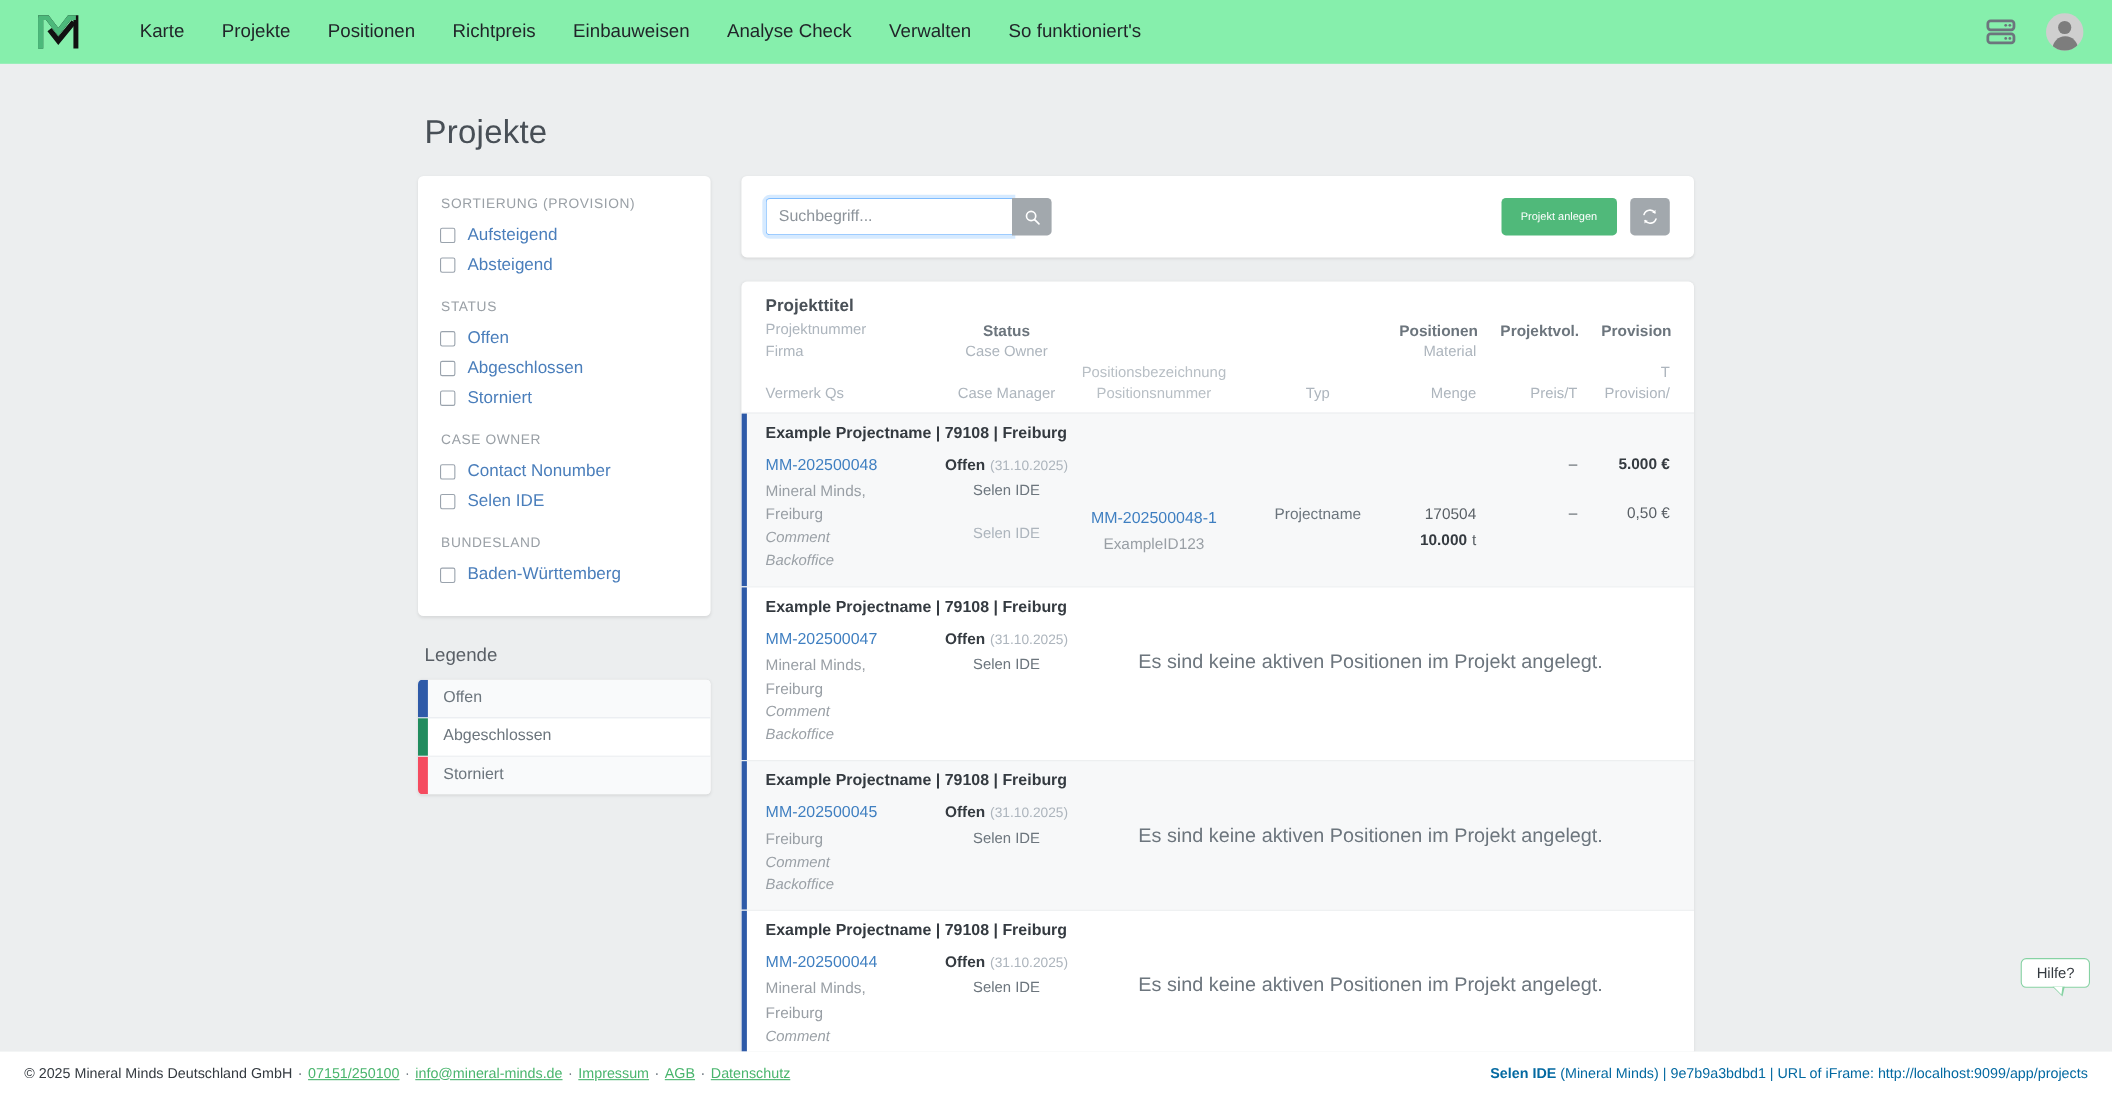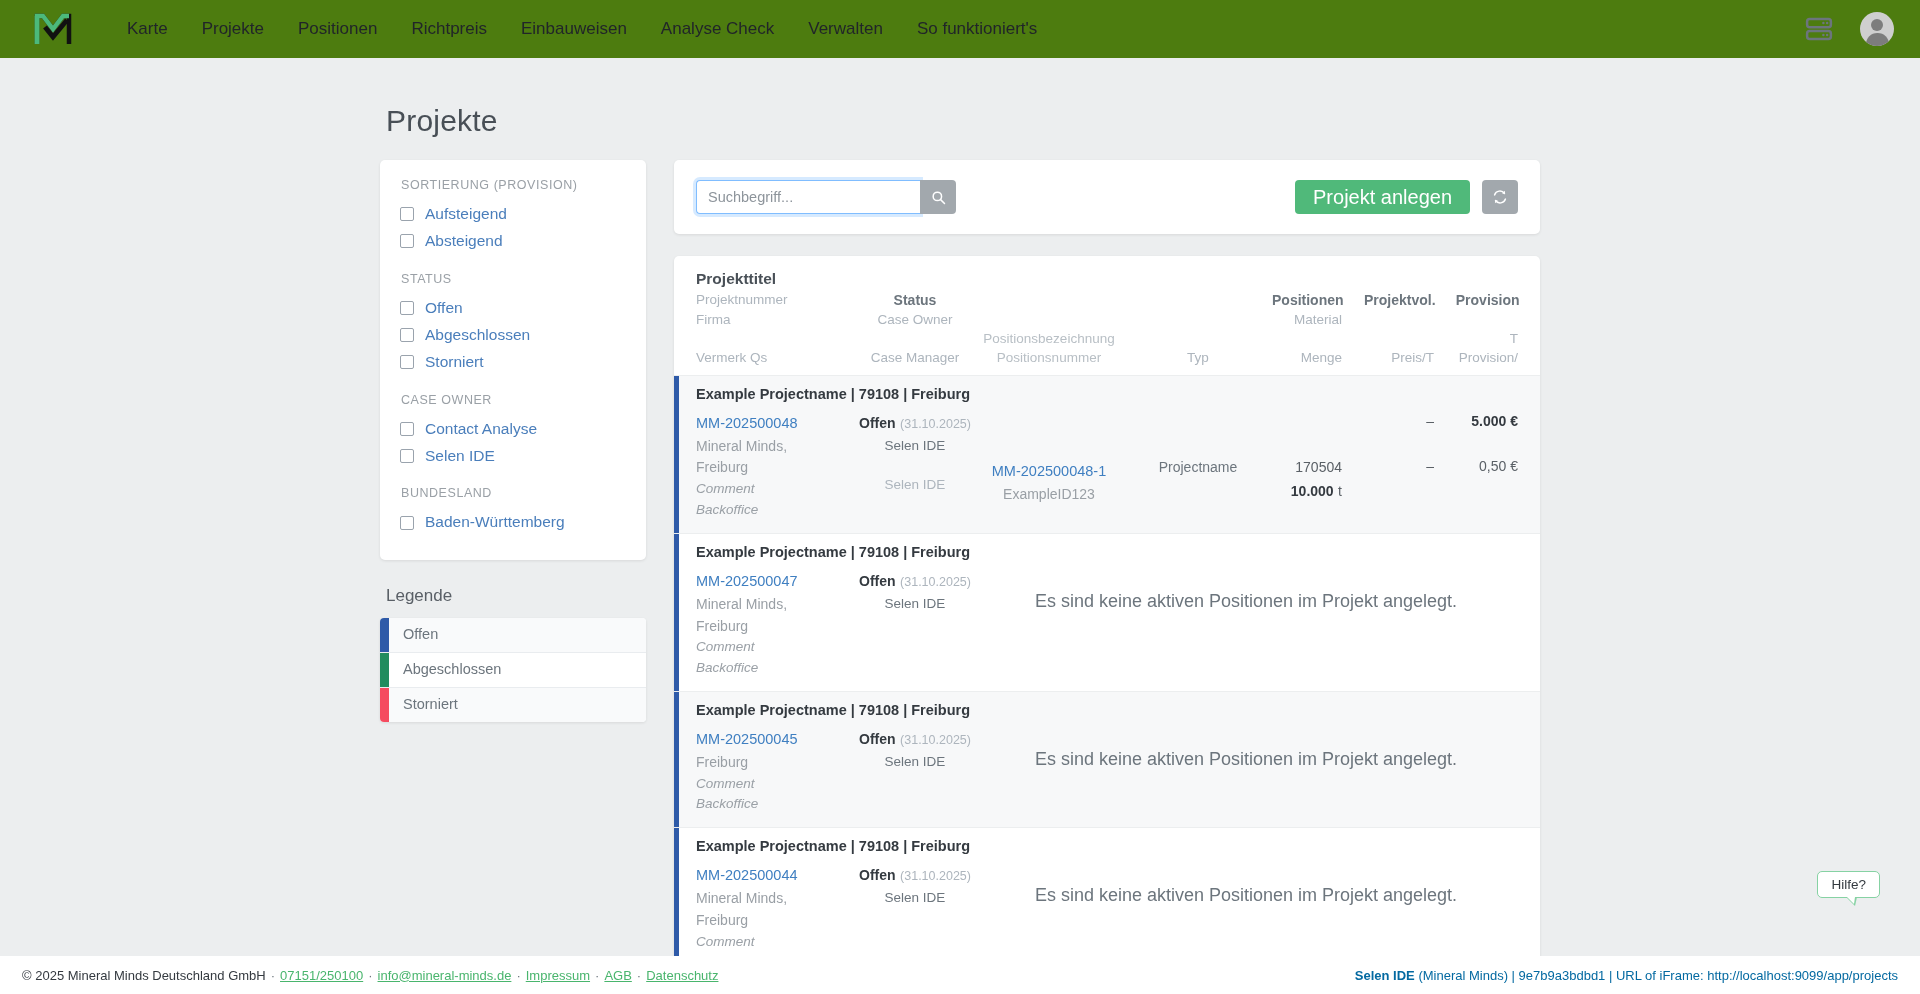--- a/index.html
+++ b/index.html
@@ -10,21 +10,21 @@
     overflow: hidden;
     background: #eceeef;
     font-family: "Liberation Sans", sans-serif;
     -webkit-font-smoothing: antialiased;
   }
   body { position: relative; }
 
   
   .navbar {
     height: 58px;
-    background: #4d7c0f;
+    background: #86efac;
     display: flex;
     align-items: center;
     padding: 0 26px 0 30px;
     position: relative;
     z-index: 20;
   }
   .brand {
     width: 46px; height: 42px;
     margin-right: 34px;
     display: flex; align-items: center; justify-content: center;
@@ -201,21 +201,21 @@
     align-items: center;
     gap: 12px;
   }
   .btn-primary {
     background: #50b97a;
     color: #ffffff;
     border: none;
     border-radius: 4px;
     height: 34px;
     padding: 0 18px;
-    font-size: 20px;
+    font-size: 10px;
     cursor: pointer;
     font-family: "Liberation Sans", sans-serif;
   }
   .btn-refresh {
     width: 36px; height: 34px;
     background: #a2a8ad;
     border: none;
     border-radius: 4px;
     display: flex; align-items: center; justify-content: center;
     cursor: pointer;
@@ -284,21 +284,21 @@
     color: #6c757d;
     text-align: center;
     padding-top: 22px;
   }
   .col-stack > div { line-height: 1.55; }
   .cell-pad { padding-top: 2px; }
 
   
   .help-bubble {
     position: absolute;
-    right: 40px;
+    right: 20px;
     bottom: 58px;
     background: #ffffff;
     border: 1.5px solid #86d2a3;
     border-radius: 5px;
     padding: 5px 13px;
     font-size: 13.5px;
     color: #343a40;
     cursor: pointer;
     z-index: 30;
   }
@@ -413,21 +413,21 @@
             <div class="filter-row">
               <span class="cb"></span>
               <span class="filter-label">Storniert</span>
             </div>
           </div>
 
           <div class="filter-group">
             <div class="filter-heading">CASE OWNER</div>
             <div class="filter-row">
               <span class="cb"></span>
-              <span class="filter-label">Contact Analyse</span>
+              <span class="filter-label">Contact Nonumber</span>
             </div>
             <div class="filter-row">
               <span class="cb"></span>
               <span class="filter-label">Selen IDE</span>
             </div>
           </div>
 
           <div class="filter-group">
             <div class="filter-heading">BUNDESLAND</div>
             <div class="filter-row">

